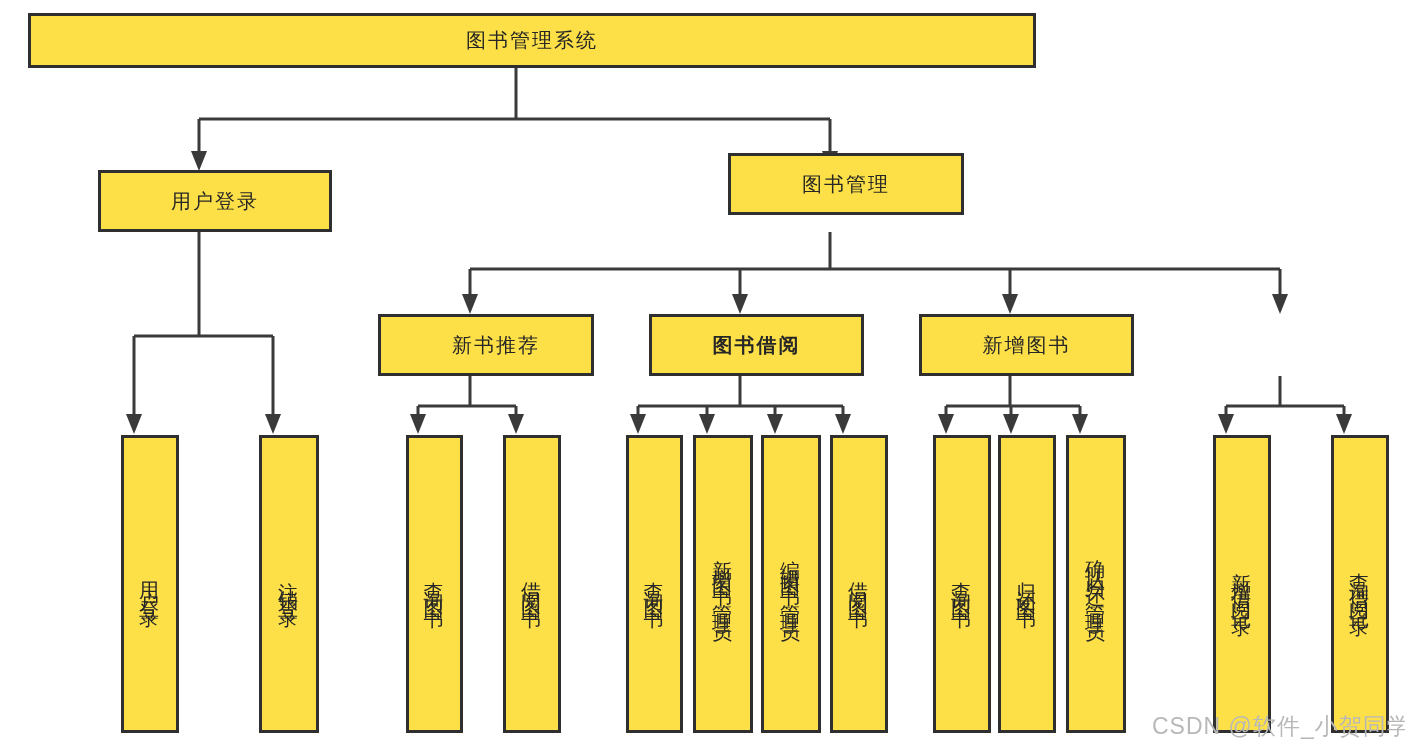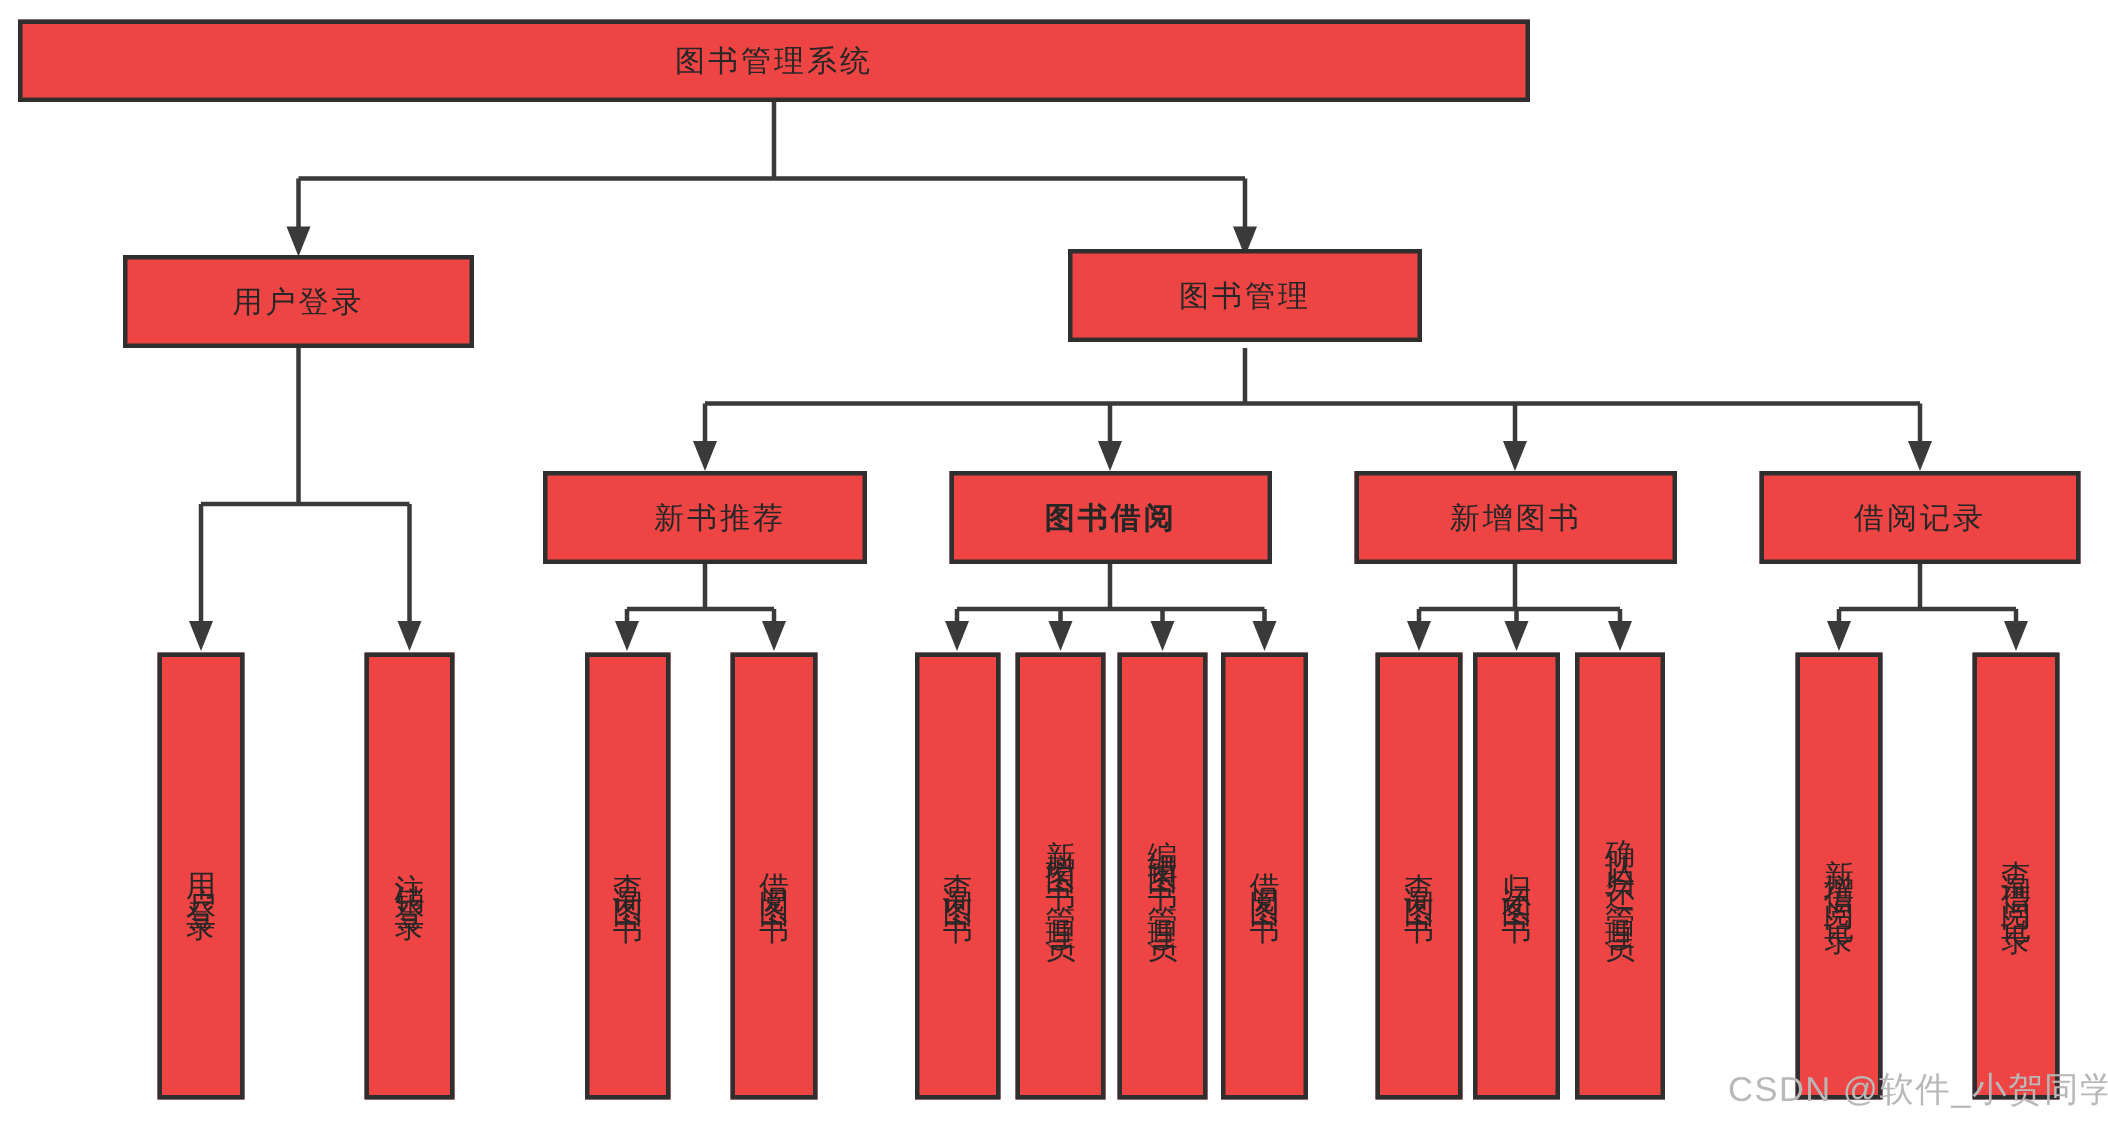--- a/index.html
+++ b/index.html
@@ -22,32 +22,33 @@
     stroke-width: 3;
   }
   .connectors path.arrow {
     fill: #3a3a3a;
     stroke: none;
   }
   .node {
     position: absolute;
     box-sizing: border-box;
     border: 3px solid #2f2f2f;
-    background: #ef4444;
+    background: #fde047;
     display: flex;
     align-items: center;
     justify-content: center;
     color: #262626;
     font-size: 20px;
     letter-spacing: 2px;
     white-space: nowrap;
+    margin-left: 16px;
   }
   .node.root   { left: 12px;   top: 13px;  width: 1008px; height: 55px; }
   .node.lv2-a  { left: 82px;   top: 170px; width: 234px;  height: 62px; }
-  .node.lv2-b  { left: 712px;  top: 166px; width: 236px;  height: 62px; }
+  .node.lv2-b  { left: 712px;  top: 153px; width: 236px;  height: 62px; }
   .node.lv3-a  { left: 362px;  top: 314px; width: 216px;  height: 62px; padding-left: 20px; }
   .node.lv3-b  { left: 633px;  top: 314px; width: 215px;  height: 62px; font-weight: bold; }
   .node.lv3-c  { left: 903px;  top: 314px; width: 215px;  height: 62px; }
   .node.lv3-d  { left: 1173px; top: 314px; width: 214px;  height: 62px; }
   .node.leaf   { top: 435px; height: 298px; }
   .node.leaf span {
     writing-mode: vertical-rl;
     text-orientation: mixed;
     font-size: 20px;
     letter-spacing: 9px;
@@ -120,21 +121,20 @@
   </svg>
 
   <div class="node root">图书管理系统</div>
 
   <div class="node lv2-a">用户登录</div>
   <div class="node lv2-b">图书管理</div>
 
   <div class="node lv3-a">新书推荐</div>
   <div class="node lv3-b">图书借阅</div>
   <div class="node lv3-c">新增图书</div>
-  <div class="node lv3-d">借阅记录</div>
 
   <div class="node leaf p1">
     <span>用户登录</span>
   </div>
   <div class="node leaf p2">
     <span>注销登录</span>
   </div>
 
   <div class="node leaf p3">
     <span>查询图书</span>

